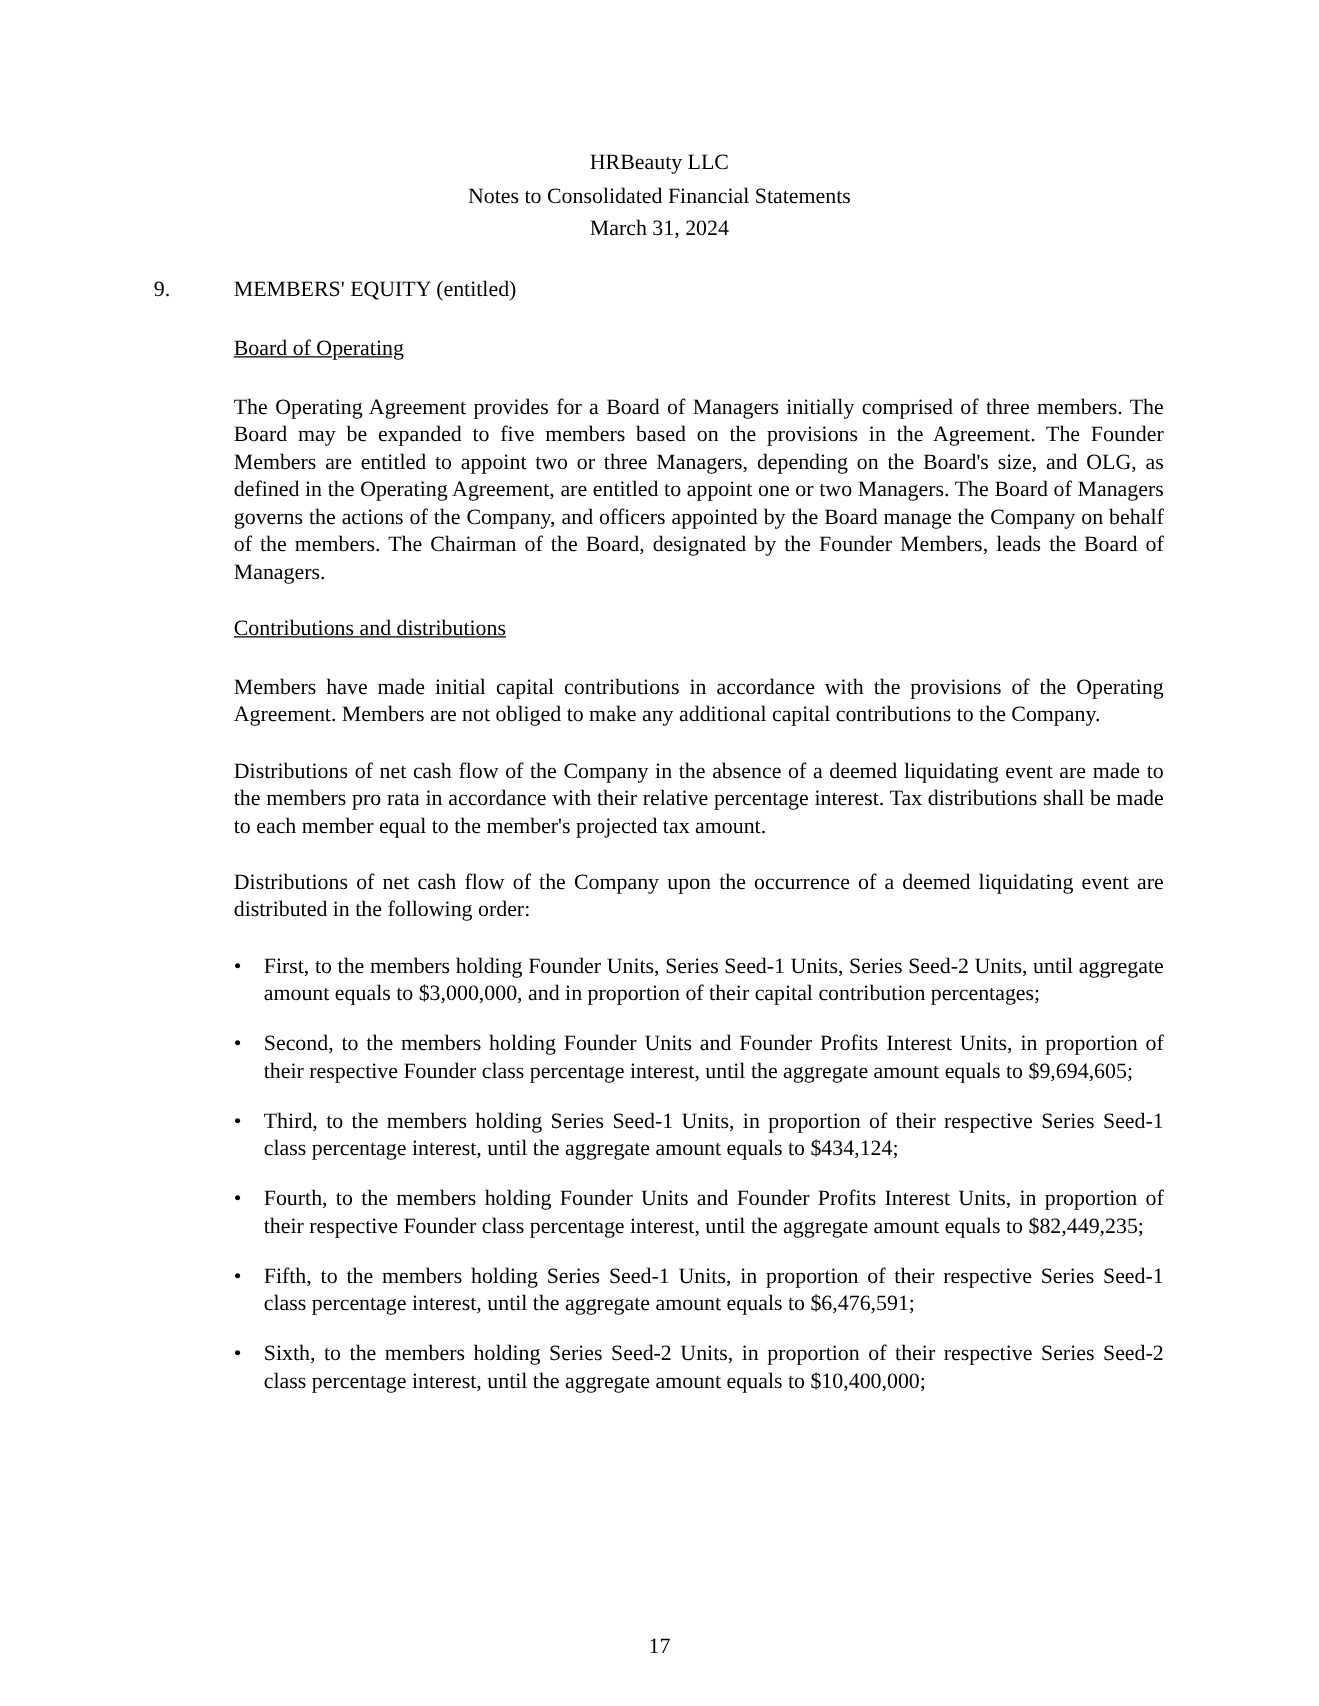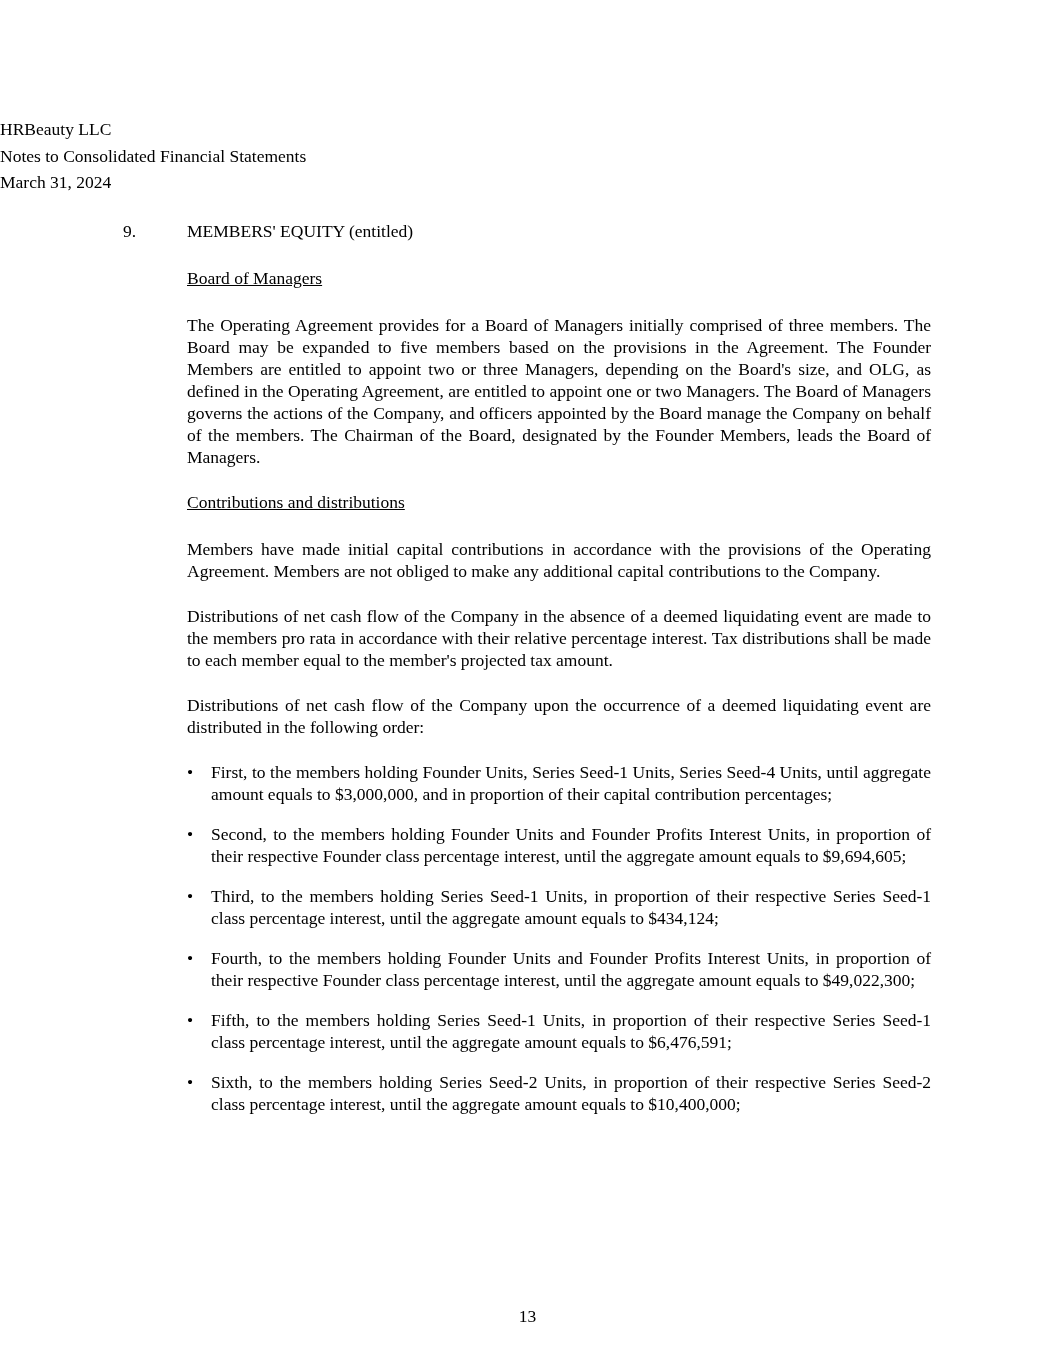--- a/index.html
+++ b/index.html
@@ -17,21 +17,21 @@
     color: #000000;
     font-size: 17.5px;
     line-height: 22px;
     overflow: hidden;
   }
   .doc-header {
     position: absolute;
     top: 116px;
     left: 0;
     width: 100%;
-    text-align: left;
+    text-align: center;
   }
   .doc-header .hline {
     line-height: 26.5px;
   }
   .content {
     position: absolute;
     top: 220px;
     left: 187px;
     width: 744px;
   }
@@ -91,65 +91,65 @@
     <div class="hline">March 31, 2024</div>
   </div>
 
   <div class="content">
 
     <div class="section-line">
       <span class="section-number">9.</span>
       <span>MEMBERS' EQUITY (entitled)</span>
     </div>
 
-    <div class="sub-heading">Board of Managers</div>
+    <div class="sub-heading">Board of Operating</div>
 
     <p class="para">The Operating Agreement provides for a Board of Managers initially comprised of three members. The Board may be expanded to five members based on the provisions in the Agreement. The Founder Members are entitled to appoint two or three Managers, depending on the Board's size, and OLG, as defined in the Operating Agreement, are entitled to appoint one or two Managers. The Board of Managers governs the actions of the Company, and officers appointed by the Board manage the Company on behalf of the members. The Chairman of the Board, designated by the Founder Members, leads the Board of Managers.</p>
 
     <div class="sub-heading">Contributions and distributions</div>
 
     <p class="para">Members have made initial capital contributions in accordance with the provisions of the Operating Agreement. Members are not obliged to make any additional capital contributions to the Company.</p>
 
     <p class="para">Distributions of net cash flow of the Company in the absence of a deemed liquidating event are made to the members pro rata in accordance with their relative percentage interest. Tax distributions shall be made to each member equal to the member's projected tax amount.</p>
 
     <p class="para intro">Distributions of net cash flow of the Company upon the occurrence of a deemed liquidating event are distributed in the following order:</p>
 
     <div class="bullet-list">
 
       <div class="bullet-item">
         <span class="bullet-marker">•</span>
-        <span class="bullet-text">First, to the members holding Founder Units, Series Seed-1 Units, Series Seed-4 Units, until aggregate amount equals to $3,000,000, and in proportion of their capital contribution percentages;</span>
+        <span class="bullet-text">First, to the members holding Founder Units, Series Seed-1 Units, Series Seed-2 Units, until aggregate amount equals to $3,000,000, and in proportion of their capital contribution percentages;</span>
       </div>
 
       <div class="bullet-item">
         <span class="bullet-marker">•</span>
         <span class="bullet-text">Second, to the members holding Founder Units and Founder Profits Interest Units, in proportion of their respective Founder class percentage interest, until the aggregate amount equals to $9,694,605;</span>
       </div>
 
       <div class="bullet-item">
         <span class="bullet-marker">•</span>
         <span class="bullet-text">Third, to the members holding Series Seed-1 Units, in proportion of their respective Series Seed-1 class percentage interest, until the aggregate amount equals to $434,124;</span>
       </div>
 
       <div class="bullet-item">
         <span class="bullet-marker">•</span>
-        <span class="bullet-text">Fourth, to the members holding Founder Units and Founder Profits Interest Units, in proportion of their respective Founder class percentage interest, until the aggregate amount equals to $49,022,300;</span>
+        <span class="bullet-text">Fourth, to the members holding Founder Units and Founder Profits Interest Units, in proportion of their respective Founder class percentage interest, until the aggregate amount equals to $82,449,235;</span>
       </div>
 
       <div class="bullet-item">
         <span class="bullet-marker">•</span>
         <span class="bullet-text">Fifth, to the members holding Series Seed-1 Units, in proportion of their respective Series Seed-1 class percentage interest, until the aggregate amount equals to $6,476,591;</span>
       </div>
 
       <div class="bullet-item">
         <span class="bullet-marker">•</span>
         <span class="bullet-text">Sixth, to the members holding Series Seed-2 Units, in proportion of their respective Series Seed-2 class percentage interest, until the aggregate amount equals to $10,400,000;</span>
       </div>
 
     </div>
 
   </div>
 
   <div class="doc-footer">
-    <span>13</span>
+    <span>17</span>
   </div>
 
 </div>
 
 </body></html>

